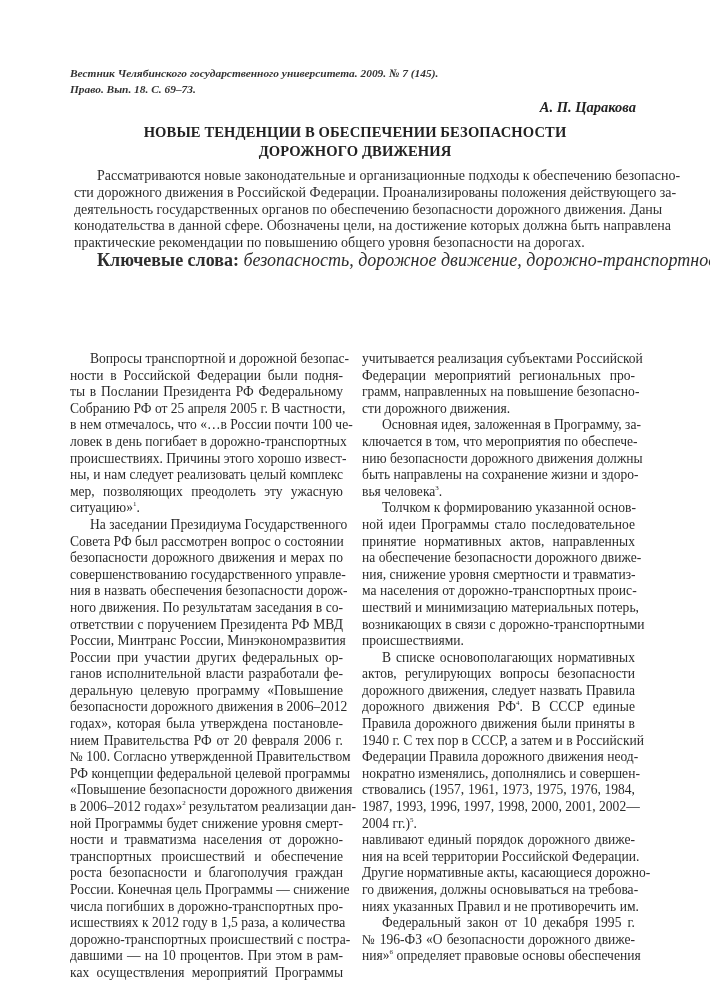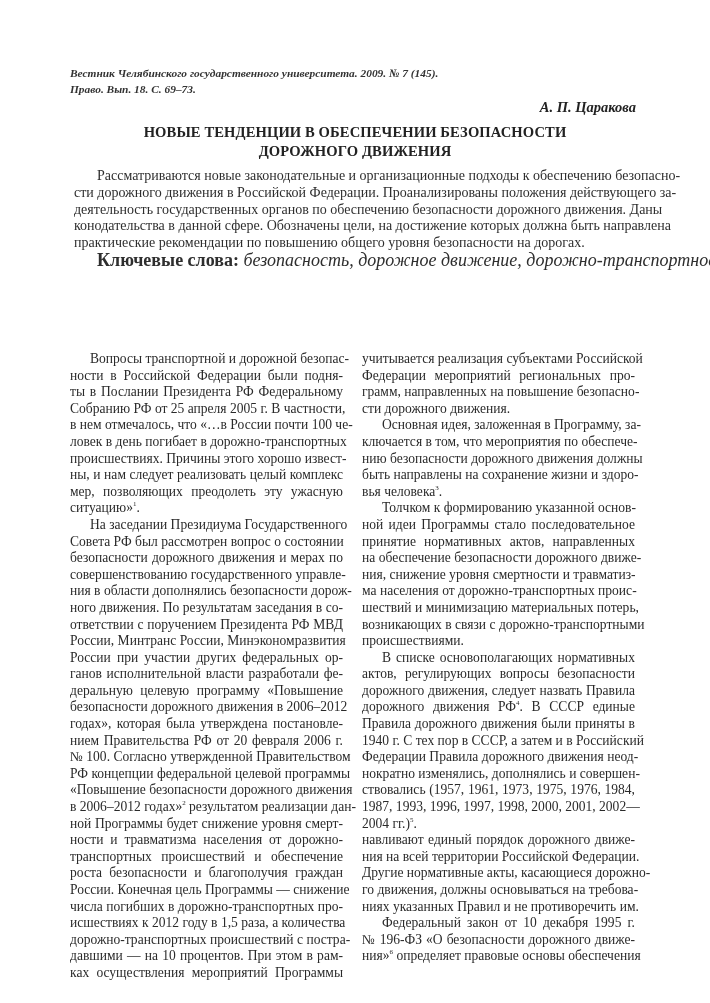--- a/index.html
+++ b/index.html
@@ -89,21 +89,21 @@
   <span class="ln">в нем отмечалось, что «…в России почти 100 че-</span>
   <span class="ln">ловек в день погибает в дорожно-транспортных</span>
   <span class="ln">происшествиях. Причины этого хорошо извест-</span>
   <span class="ln">ны, и нам следует реализовать целый комплекс</span>
   <span class="ln">мер, позволяющих преодолеть эту ужасную</span>
   <span class="ln end"><span>ситуацию»</span><sup>1</sup><span>.</span></span>
   <span class="ln ind">На заседании Президиума Государственного</span>
   <span class="ln">Совета РФ был рассмотрен вопрос о состоянии</span>
   <span class="ln">безопасности дорожного движения и мерах по</span>
   <span class="ln">совершенствованию государственного управле-</span>
-  <span class="ln">ния в области дополнялись безопасности дорож-</span>
+  <span class="ln">ния в назвать обеспечения безопасности дорож-</span>
   <span class="ln">ного движения. По результатам заседания в со-</span>
   <span class="ln">ответствии с поручением Президента РФ МВД</span>
   <span class="ln">России, Минтранс России, Минэкономразвития</span>
   <span class="ln">России при участии других федеральных ор-</span>
   <span class="ln">ганов исполнительной власти разработали фе-</span>
   <span class="ln">деральную целевую программу «Повышение</span>
   <span class="ln">безопасности дорожного движения в 2006–2012</span>
   <span class="ln">годах», которая была утверждена постановле-</span>
   <span class="ln">нием Правительства РФ от 20 февраля 2006 г.</span>
   <span class="ln">№ 100. Согласно утвержденной Правительством</span>

